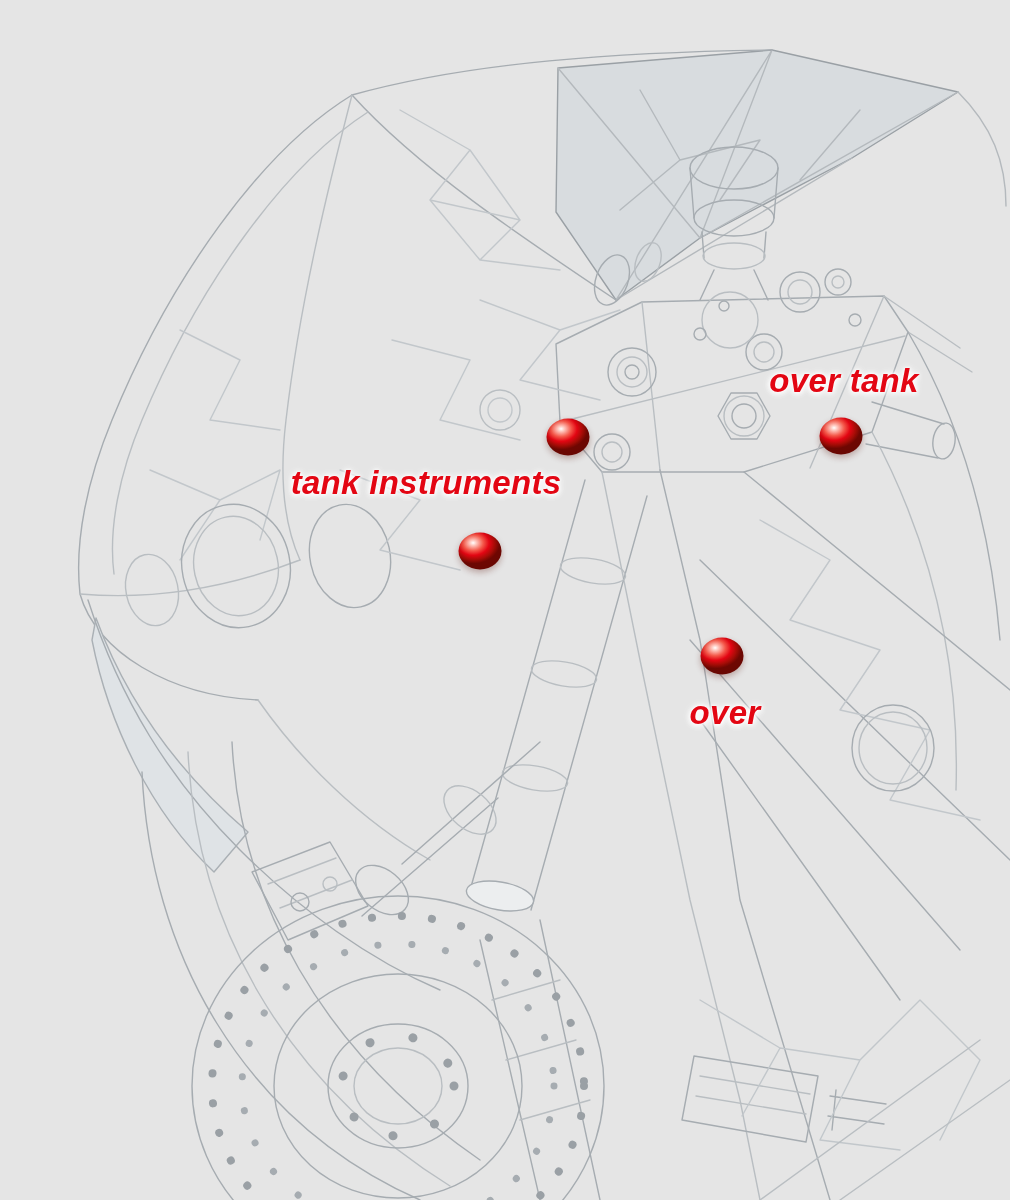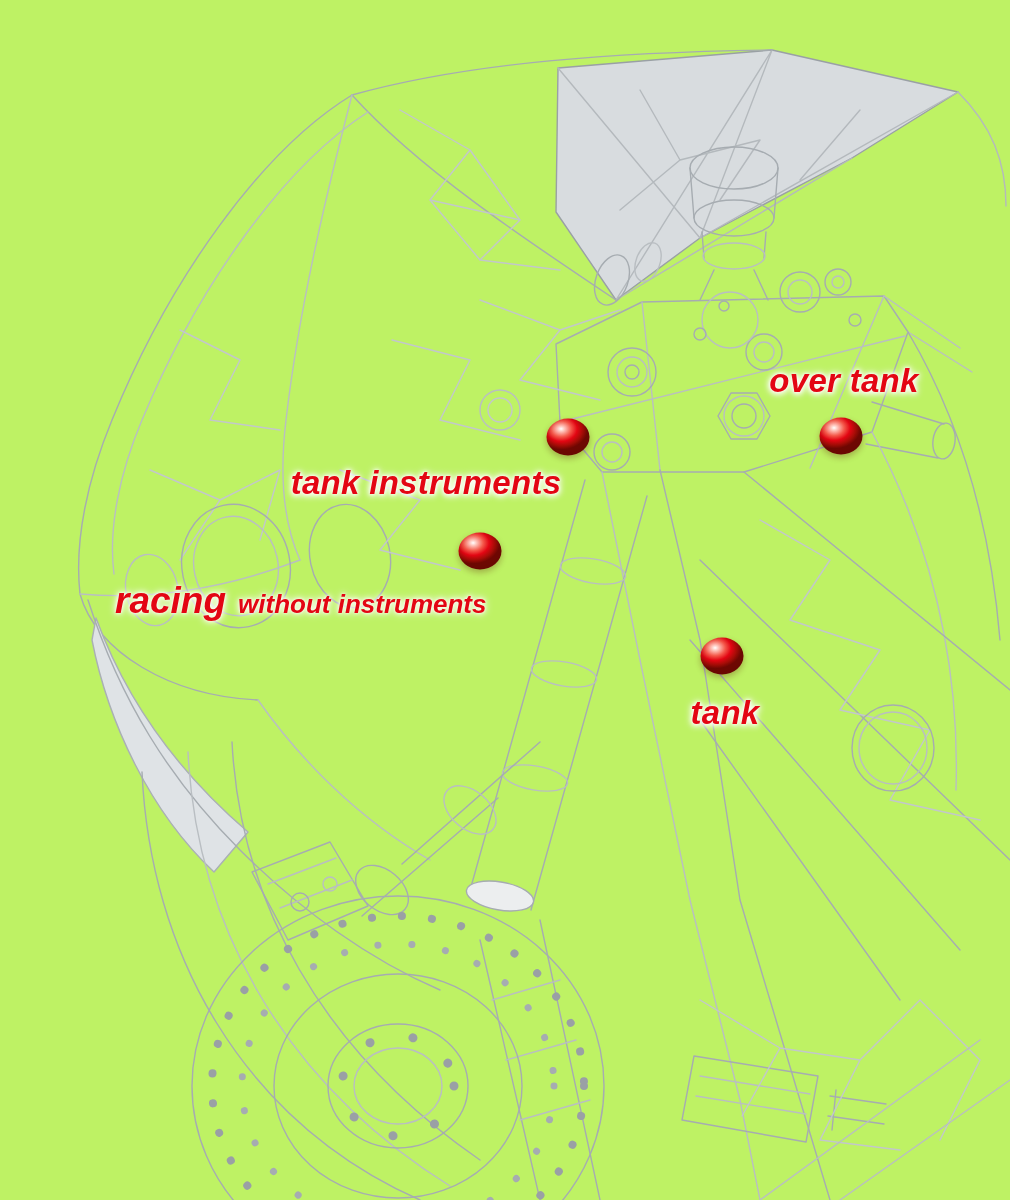--- a/index.html
+++ b/index.html
@@ -1,19 +1,19 @@
 <!DOCTYPE html>
 <html><head>
 <meta charset="utf-8">
 <style>
   html,body{margin:0;padding:0;background:#ffffff;}
   .stage{
     position:relative;
     width:1010px;height:1200px;
-    background:#bef264;
+    background:#e5e5e5;
     overflow:hidden;
     font-family:"Liberation Sans",sans-serif;
   }
   .wireframe{position:absolute;left:0;top:0;}
   .label{
     position:absolute;
     transform:translate(-50%,-50%);
     color:#e30613;
     font-style:italic;
     font-weight:bold;
@@ -170,20 +170,16 @@
 
   <div class="marker" style="left:841px;top:436px;"></div>
   <div class="marker" style="left:568px;top:437px;"></div>
   <div class="marker" style="left:480px;top:551px;"></div>
   <div class="marker" style="left:722px;top:656px;"></div>
 
   <div class="label" style="left:844px;top:381px;">over tank</div>
 
   <div class="label" style="left:426px;top:483px;">tank instruments</div>
 
-  <div class="label-row" style="left:115px;top:603px;">
-    <span class="part label--lg">racing</span>
-    <span class="part label--sm">without instruments</span>
-  </div>
 
-  <div class="label" style="left:725px;top:713px;">tank</div>
+  <div class="label" style="left:725px;top:713px;">over</div>
 
 </div>
 
 </body></html>

